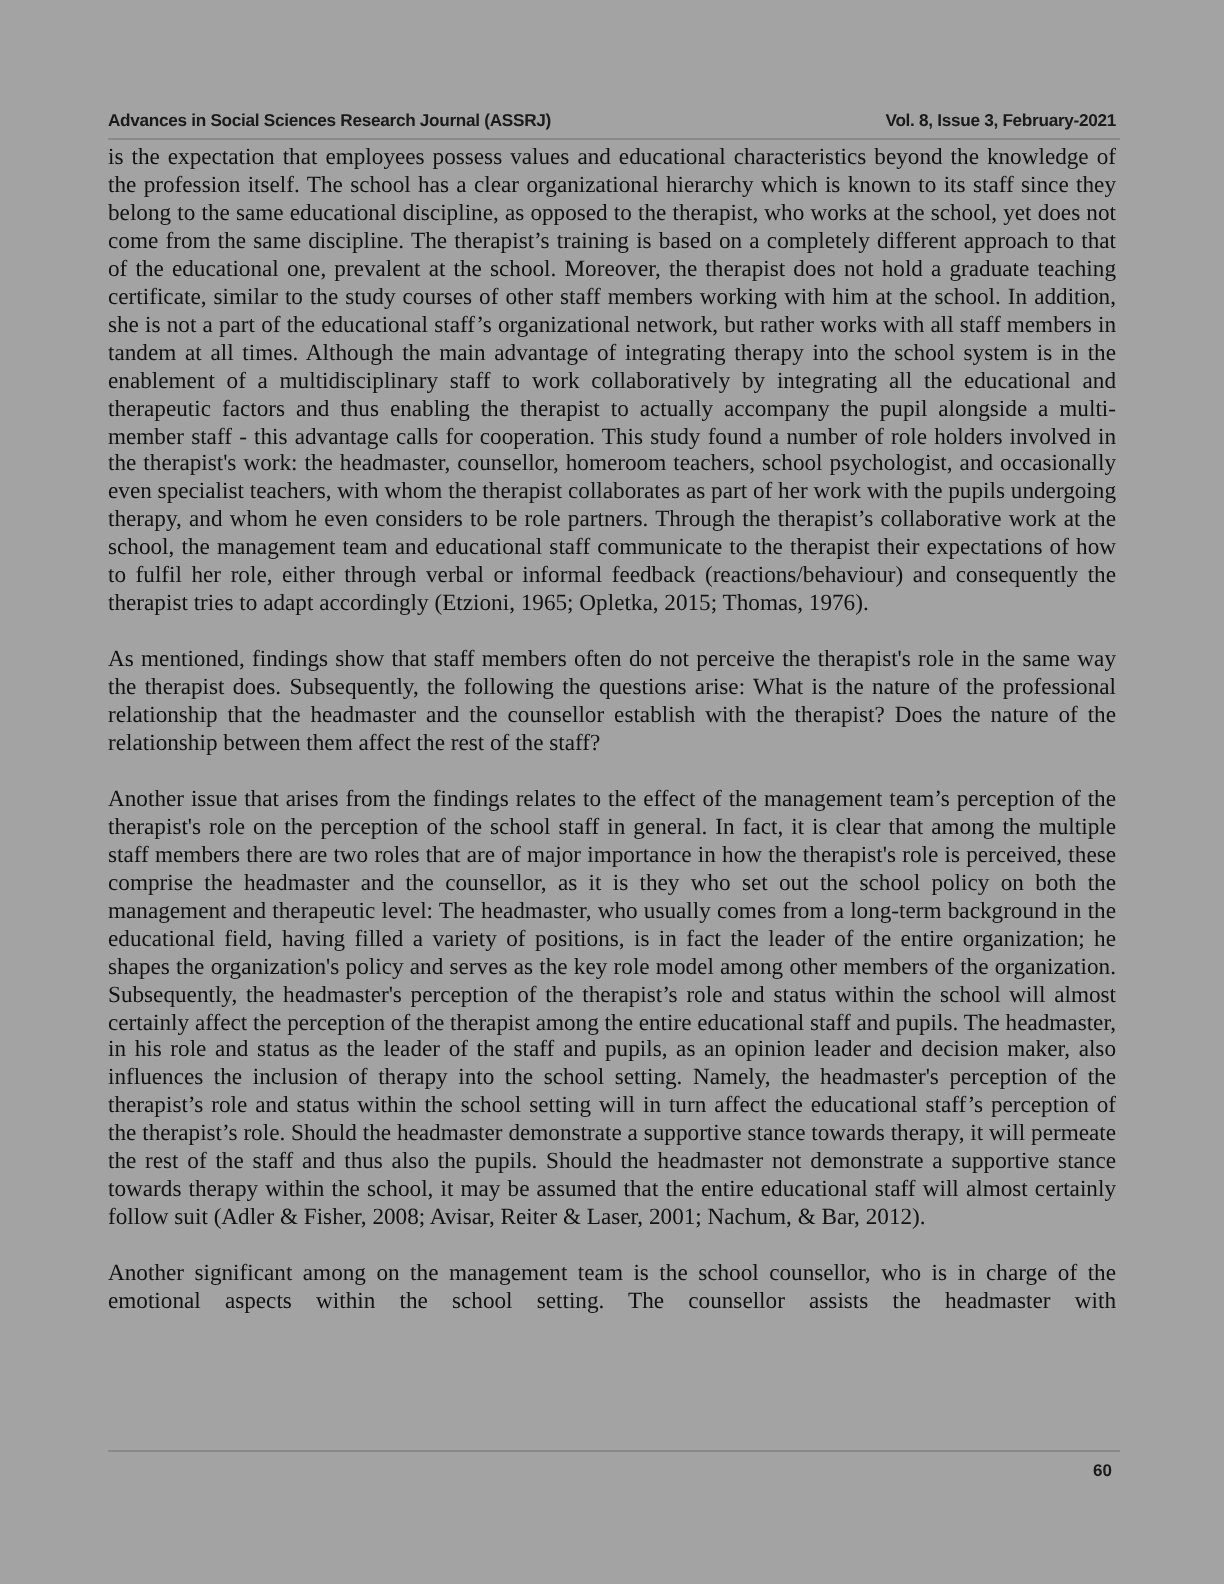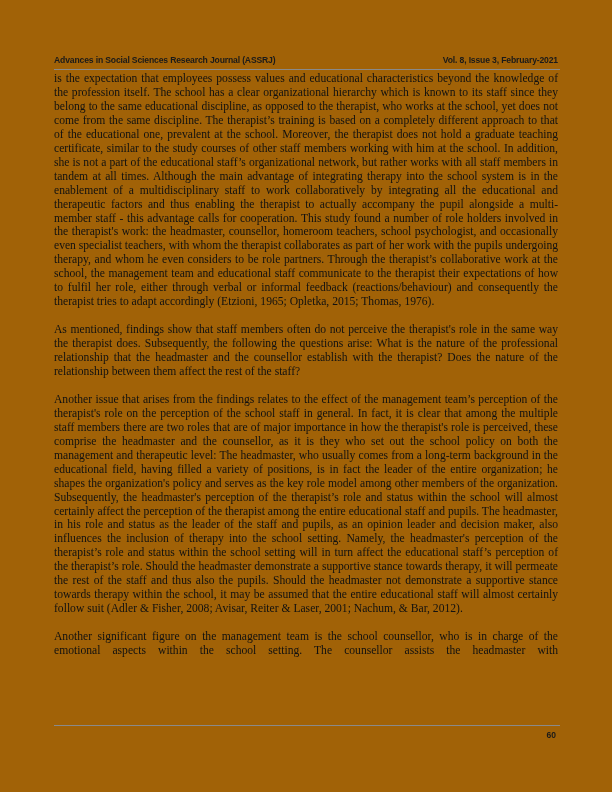--- a/index.html
+++ b/index.html
@@ -1,17 +1,17 @@
 <!DOCTYPE html>
 <html><head>
 <meta charset="utf-8">
 <style>
   html, body { margin: 0; padding: 0; background: #ffffff; }
   body { width: 612px; height: 792px; position: relative; overflow: hidden; }
-  .page { position: absolute; left: 0; top: 0; width: 612px; height: 792px; background: #a16207; }
+  .page { position: absolute; left: 0; top: 0; width: 612px; height: 792px; background: #a3a3a3; }
   .running-header {
     position: absolute; left: 54px; right: 54px; top: 55px;
     display: flex; justify-content: space-between; align-items: baseline;
     font-family: "Liberation Sans", sans-serif; font-size: 8.6px; font-weight: bold; color: #1a1a1a;
     letter-spacing: -0.15px;
   }
   .header-rule {
     position: absolute; left: 54px; right: 52px; top: 69px; height: 0;
     border-top: 1.6px solid #8a8a8a;
   }
@@ -36,18 +36,18 @@
   <div class="running-header">
     <span>Advances in Social Sciences Research Journal (ASSRJ)</span>
     <span>Vol. 8, Issue 3, February-2021</span>
   </div>
   <div class="header-rule"></div>
 
   <div class="body-text">
     <p>is the expectation that employees possess values and educational characteristics beyond the knowledge of the profession itself. The school has a clear organizational hierarchy which is known to its staff since they belong to the same educational discipline, as opposed to the therapist, who works at the school, yet does not come from the same discipline. The therapist’s training is based on a completely different approach to that of the educational one, prevalent at the school. Moreover, the therapist does not hold a graduate teaching certificate, similar to the study courses of other staff members working with him at the school. In addition, she is not a part of the educational staff’s organizational network, but rather works with all staff members in tandem at all times. Although the main advantage of integrating therapy into the school system is in the enablement of a multidisciplinary staff to work collaboratively by integrating all the educational and therapeutic factors and thus enabling the therapist to actually accompany the pupil alongside a multi-member staff - this advantage calls for cooperation. This study found a number of role holders involved in the therapist's work: the headmaster, counsellor, homeroom teachers, school psychologist, and occasionally even specialist teachers, with whom the therapist collaborates as part of her work with the pupils undergoing therapy, and whom he even considers to be role partners. Through the therapist’s collaborative work at the school, the management team and educational staff communicate to the therapist their expectations of how to fulfil her role, either through verbal or informal feedback (reactions/behaviour) and consequently the therapist tries to adapt accordingly (Etzioni, 1965; Opletka, 2015; Thomas, 1976).</p>
     <p>As mentioned, findings show that staff members often do not perceive the therapist's role in the same way the therapist does. Subsequently, the following the questions arise: What is the nature of the professional relationship that the headmaster and the counsellor establish with the therapist? Does the nature of the relationship between them affect the rest of the staff?</p>
     <p>Another issue that arises from the findings relates to the effect of the management team’s perception of the therapist's role on the perception of the school staff in general. In fact, it is clear that among the multiple staff members there are two roles that are of major importance in how the therapist's role is perceived, these comprise the headmaster and the counsellor, as it is they who set out the school policy on both the management and therapeutic level: The headmaster, who usually comes from a long-term background in the educational field, having filled a variety of positions, is in fact the leader of the entire organization; he shapes the organization's policy and serves as the key role model among other members of the organization. Subsequently, the headmaster's perception of the therapist’s role and status within the school will almost certainly affect the perception of the therapist among the entire educational staff and pupils. The headmaster, in his role and status as the leader of the staff and pupils, as an opinion leader and decision maker, also influences the inclusion of therapy into the school setting. Namely, the headmaster's perception of the therapist’s role and status within the school setting will in turn affect the educational staff’s perception of the therapist’s role. Should the headmaster demonstrate a supportive stance towards therapy, it will permeate the rest of the staff and thus also the pupils. Should the headmaster not demonstrate a supportive stance towards therapy within the school, it may be assumed that the entire educational staff will almost certainly follow suit (Adler &amp; Fisher, 2008; Avisar, Reiter &amp; Laser, 2001; Nachum, &amp; Bar, 2012).</p>
-    <p style="text-align-last: justify;">Another significant figure on the management team is the school counsellor, who is in charge of the emotional aspects within the school setting. The counsellor assists the headmaster with</p>
+    <p style="text-align-last: justify;">Another significant among on the management team is the school counsellor, who is in charge of the emotional aspects within the school setting. The counsellor assists the headmaster with</p>
   </div>
 
   <div class="footer-rule"></div>
   <div class="page-number">60</div>
 </div>
 
 </body></html>

